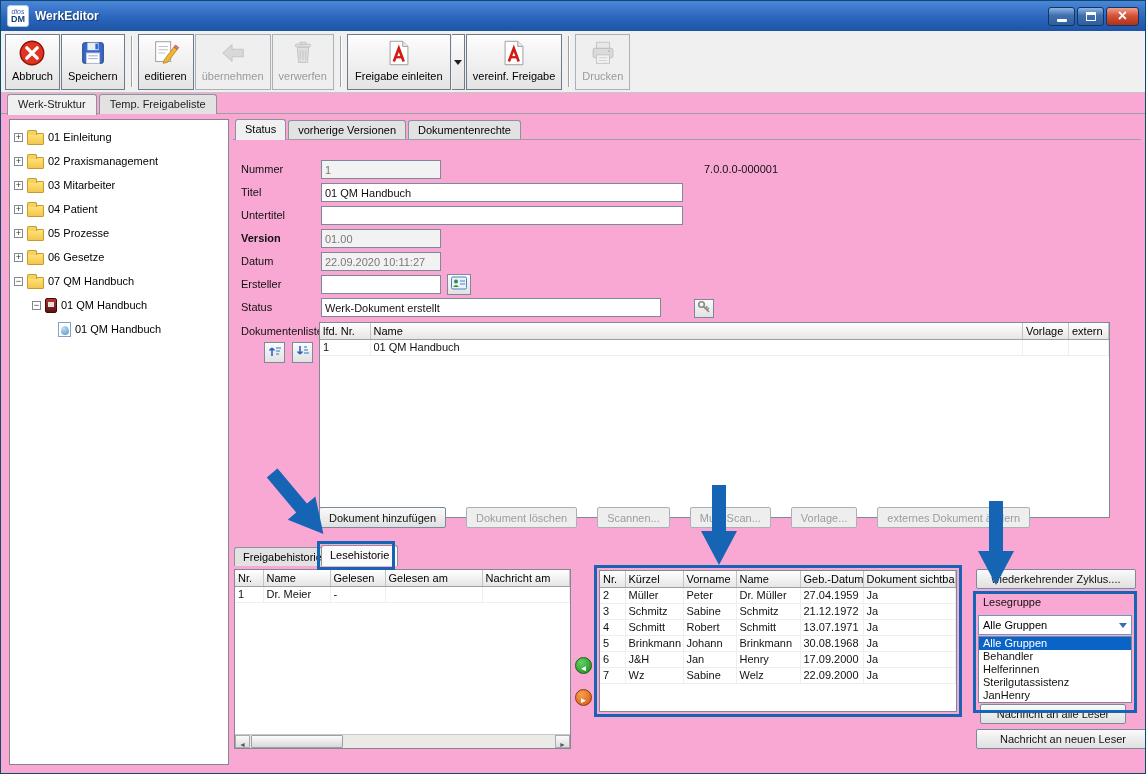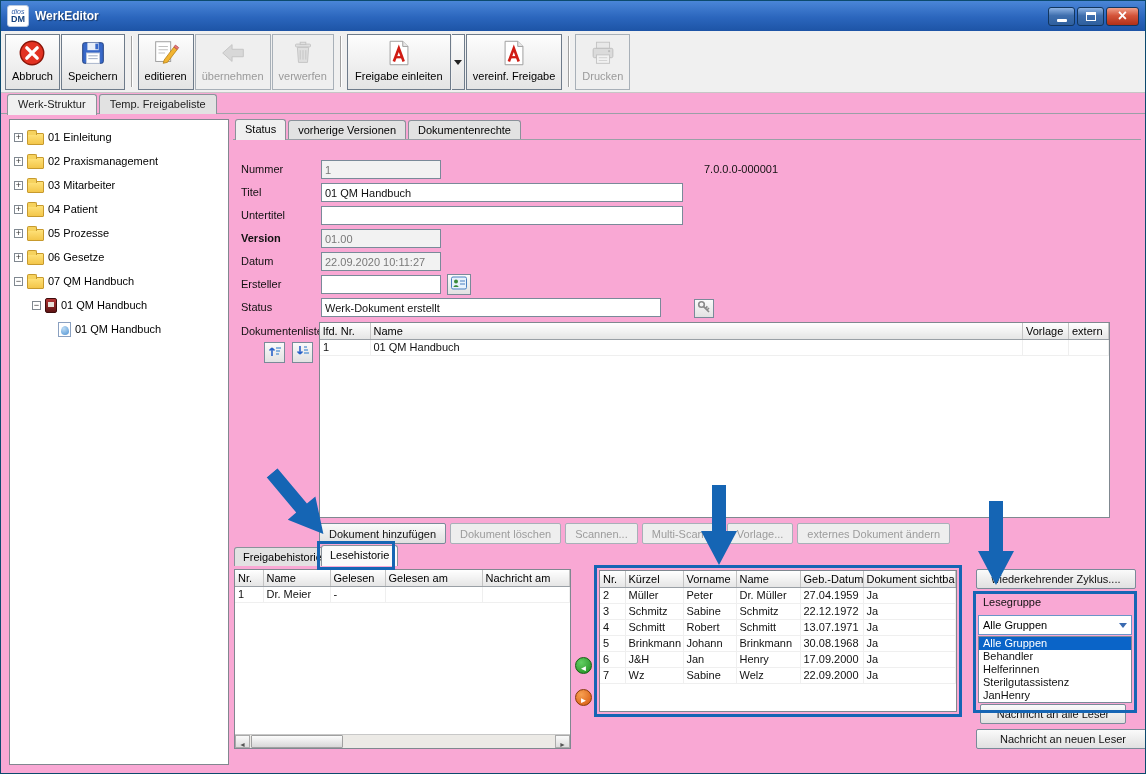--- a/index.html
+++ b/index.html
@@ -81,21 +81,21 @@
     display:flex; align-items:center; justify-content:center; cursor:pointer; }
 
   .listbox { position:absolute; background:#fff; border:1px solid #808890; overflow:hidden; }
   table.grid { border-collapse:collapse; width:100%; table-layout:fixed; font-size:11px; }
   table.grid th { background:linear-gradient(#ffffff,#e5e5e5); border-right:1px solid #c4c4c4;
     border-bottom:1px solid #9aa0a6; font-weight:normal; text-align:left; padding:1px 3px; height:16px;
     overflow:hidden; white-space:nowrap; cursor:pointer; }
   table.grid td { border-right:1px solid #efefef; border-bottom:1px solid #efefef; padding:1px 3px;
     height:16px; overflow:hidden; white-space:nowrap; color:#111; }
 
-  .actions { position:absolute; left:86px; top:408px; display:flex; gap:4px; }
+  .actions { position:absolute; left:86px; top:392px; display:flex; gap:20px; }
   .abtn { height:21px; font-size:11px; padding:0 9px; border:1px solid #7a8a99;
     background:linear-gradient(#fafafa,#e0e0e0); border-radius:2px; color:#111; cursor:pointer; white-space:nowrap; }
   .abtn.disabled { color:#9c9c9c; border-color:#a8b0b8; background:#eeeeee; cursor:default; }
 
   .htab { position:absolute; font-size:11px; padding:3px 8px; border:1px solid #8a929a; border-bottom:none;
     border-radius:3px 3px 0 0; background:#e2e2e2; cursor:pointer; }
   .htab.active { background:#fafafa; padding-bottom:5px; z-index:2; }
 
   .hscroll { position:absolute; left:0; right:0; bottom:0; height:14px; background:#eceae6;
     border-top:1px solid #c8c8c8; display:flex; }
@@ -489,21 +489,21 @@
             <td>Peter</td>
             <td>Dr. Müller</td>
             <td>27.04.1959</td>
             <td>Ja</td>
           </tr>
           <tr>
             <td>3</td>
             <td>Schmitz</td>
             <td>Sabine</td>
             <td>Schmitz</td>
-            <td>22.12.1972</td>
+            <td>21.12.1972</td>
             <td>Ja</td>
           </tr>
           <tr>
             <td>4</td>
             <td>Schmitt</td>
             <td>Robert</td>
             <td>Schmitt</td>
             <td>13.07.1971</td>
             <td>Ja</td>
           </tr>

